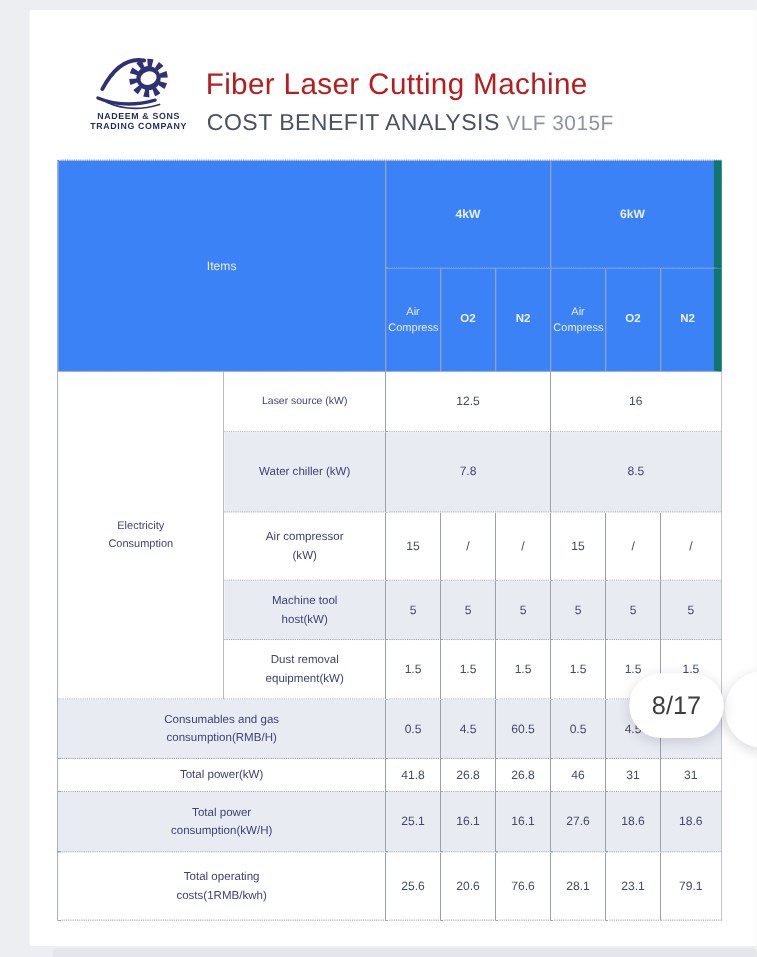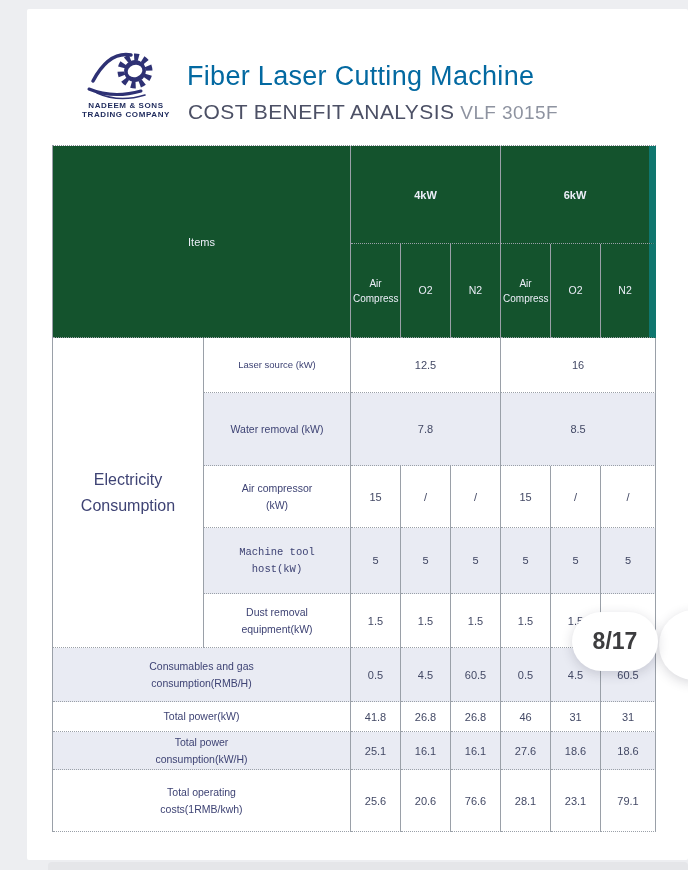--- a/index.html
+++ b/index.html
@@ -21,21 +21,21 @@
   .logo-wrap { position: absolute; left: 52px; top: 38px; width: 100px; height: 55px; }
   .company-name {
     position: absolute; left: 38px; top: 92px; width: 122px;
     text-align: center;
     font-size: 8px; font-weight: bold; letter-spacing: 0.6px;
     color: #1e2a5c; line-height: 1.15;
     white-space: pre-line;
   }
   .doc-title {
     position: absolute; left: 160px; top: 52px;
-    font-size: 27px; font-weight: 500; color: #0369a1;
+    font-size: 27px; font-weight: 500; color: #b91c1c;
     letter-spacing: 0.3px;
   }
   .doc-subtitle {
     position: absolute; left: 161px; top: 91px;
     font-size: 21px; color: #4c5065; letter-spacing: 0.4px;
   }
   .doc-subtitle .model { font-size: 19px; color: #8e93a0; margin-left: 6px; margin-top: 21px; }
   
   .cost-table {
     position: absolute; left: 52px; top: 145px;
@@ -45,66 +45,65 @@
     border-top: 1px dotted #8f939e;
   }
   .cost-table td, .cost-table th {
     padding: 0 2px;
     text-align: center; vertical-align: middle;
     border-right: 1px solid #9aa0a8;
     border-bottom: 1px dotted #9aa0a8;
     overflow: hidden;
   }
   thead th {
-    background: #14532d;
+    background: #3b82f6;
     color: #eceef8;
     font-weight: normal;
     border-right: 1px solid #7b81a5;
     border-bottom: 1px solid #7b81a5;
   }
   thead th.items-cell { font-size: 11px; border-bottom: 1px dotted #9aa0a8; }
   thead th.group { font-size: 11px; font-weight: bold; }
   thead th.sub { font-size: 10px; line-height: 1.5; }
-  thead th.sub.gas { font-size: 10.5px; font-weight: normal; }
+  thead th.sub.gas { font-size: 10.5px; font-weight: bold; }
   thead th.edge { border-right: 7px solid #0f766e; }
   tr.h-group { height: 98px; }
   tr.h-sub { height: 94px; }
   .cat {
     background: #ffffff;
-    font-size: 16px; color: #3e4374; line-height: 1.6;
+    font-size: 10px; color: #3e4374; line-height: 1.6;
     white-space: pre-line;
   }
   .lbl {
     font-size: 10.5px; color: #3e4374; line-height: 1.55;
     white-space: pre-line;
   }
   .lbl.sm { font-size: 9.5px; text-align: center; }
   .val { font-size: 11px; color: #434965; }
   tr.w td { background: #ffffff; }
   tr.g td { background: #e9ebf3; }
   tr.g td.cat, tr.w td.cat { background: #ffffff; }
   tr.r0 { height: 55px; }
   tr.r1 { height: 73px; }
   tr.r2 { height: 62px; }
-  tr.r3 { height: 66px; font-family: Liberation Mono, monospace; }
+  tr.r3 { height: 54px; }
   tr.r4 { height: 54px; margin-top: 23px; }
   tr.r5 { height: 54px; }
   tr.r6 { height: 30px; }
-  tr.r7 { height: 38px; }
+  tr.r7 { height: 55px; }
   tr.r8 { height: 62px; }
   
   .page-pill {
     position: absolute; left: 572px; top: 612px;
     width: 86px; height: 59px;
     background: #ffffff; border-radius: 30px;
     box-shadow: 0 3px 12px rgba(40,40,60,0.18);
     display: flex; align-items: center; justify-content: center;
     font-size: 23px; color: #3d3d3f;
     z-index: 6;
-    font-weight: bold;
   }
   .fab-circle {
     position: absolute; left: 659px; top: 610px;
     width: 70px; height: 70px;
     background: #ffffff; border-radius: 50%;
     box-shadow: 0 3px 12px rgba(40,40,60,0.18);
     z-index: 5;
   }
   .next-page-edge {
     position: absolute; left: 48px; top: 862px;
@@ -168,21 +167,21 @@
   </thead>
   <tbody>
     <tr class="w r0">
       <td class="cat" rowspan="5">Electricity
 Consumption</td>
       <td class="lbl sm">Laser source (kW)</td>
       <td class="val" colspan="3">12.5</td>
       <td class="val" colspan="3">16</td>
     </tr>
     <tr class="g r1">
-      <td class="lbl">Water removal (kW)</td>
+      <td class="lbl">Water chiller (kW)</td>
       <td class="val" colspan="3">7.8</td>
       <td class="val" colspan="3">8.5</td>
     </tr>
     <tr class="w r2">
       <td class="lbl">Air compressor
 (kW)</td>
       <td class="val">15</td>
       <td class="val">/</td>
       <td class="val">/</td>
       <td class="val">15</td>

